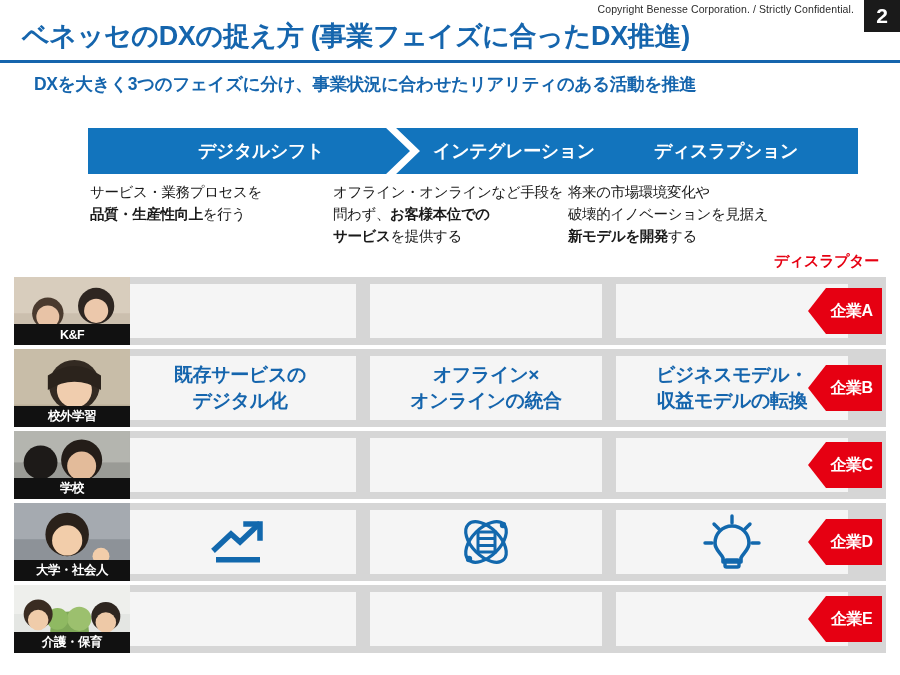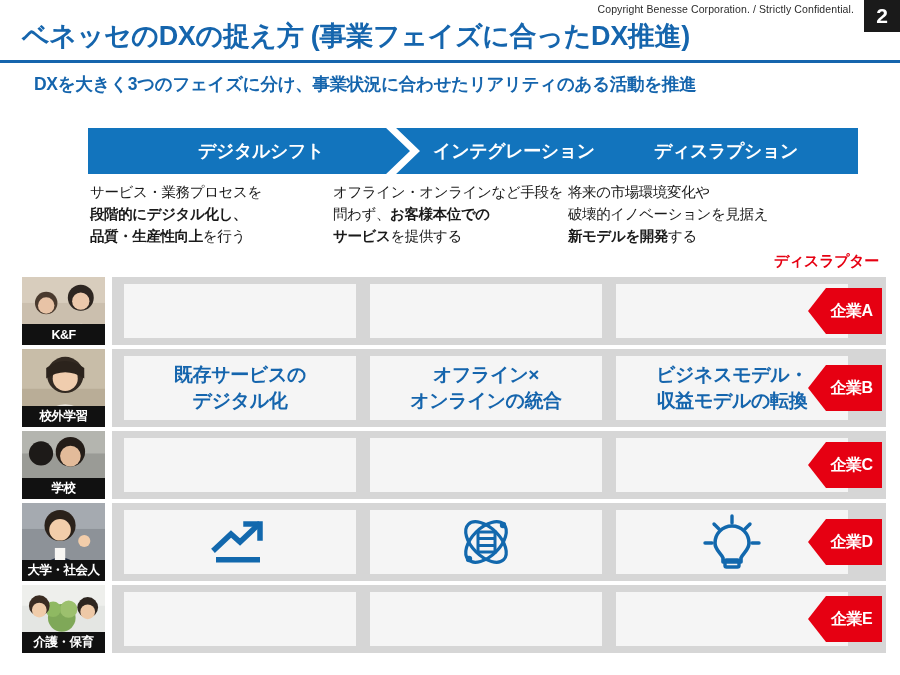--- a/index.html
+++ b/index.html
@@ -103,21 +103,21 @@
   .cell-icon{
     position:absolute;top:0;height:100%;
     display:flex;align-items:center;justify-content:center;
   }
   .ci-1{left:110px;width:232px;}
   .ci-2{left:356px;width:232px;}
   .ci-3{left:602px;width:232px;}
 
   
   .persona{
-    position:absolute;left:8px;top:0;width:83px;height:100%;
+    position:absolute;left:0;top:0;width:116px;height:100%;
     overflow:hidden;background:#cfd4d8;
   }
   .persona .photo{position:absolute;inset:0;}
   .persona .plabel{
     position:absolute;left:0;right:0;bottom:0;height:21px;
     background:#111111;color:#ffffff;
     font-size:12.5px;font-weight:bold;letter-spacing:-.5px;
     display:flex;align-items:center;justify-content:center;white-space:nowrap;
   }
 
@@ -160,21 +160,20 @@
     <div class="chevron-notch">
       <svg width="56" height="46" viewBox="0 0 56 46">
         <path d="M0,-2 L26,23 L0,48 L10,48 L36,23 L10,-2 Z" fill="#ffffff"></path>
         <path d="M36,-2 L56,-2 L56,48 L36,48 L10,23 Z" fill="none"></path>
       </svg>
     </div>
   </div>
 
   <div class="desc desc-a">
     <div>サービス・業務プロセスを</div>
-    <div><b>段階的にデジタル化し、</b></div>
     <div><b>品質・生産性向上</b><span>を行う</span></div>
   </div>
 
   <div class="desc desc-b">
     <div>オフライン・オンラインなど手段を</div>
     <div><span>問わず、</span><b>お客様本位での</b></div>
     <div><b>サービス</b><span>を提供する</span></div>
   </div>
 
   <div class="desc desc-c">

